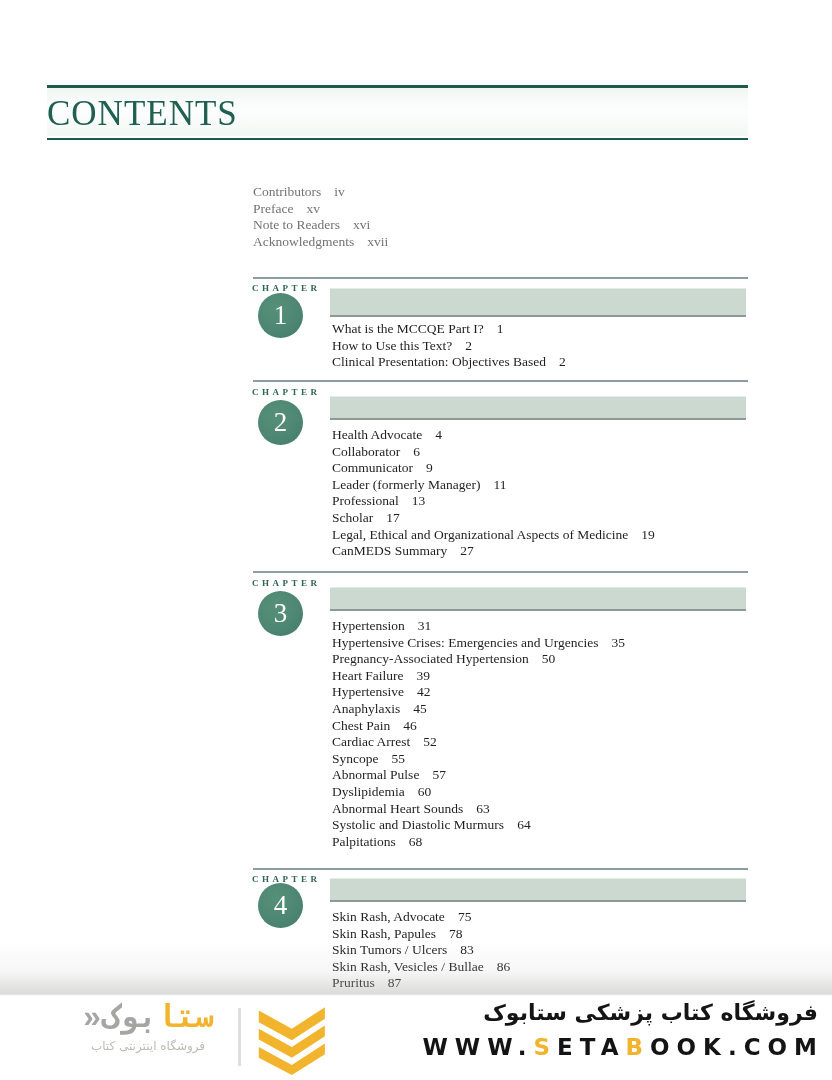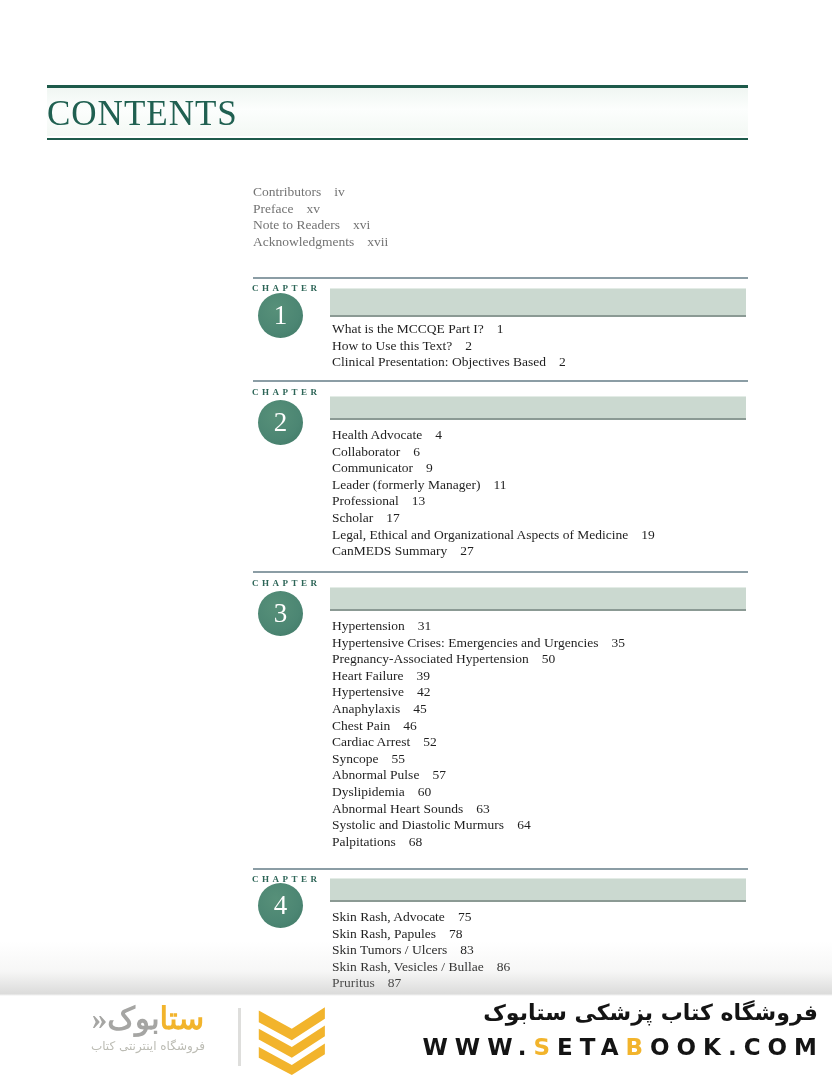--- a/index.html
+++ b/index.html
@@ -47,21 +47,21 @@
   .entry .pg{margin-left:13px;}
 
   
   .scan-fade{position:absolute;left:0;top:941px;width:832px;height:55px;
     background:linear-gradient(180deg,rgba(190,190,188,0) 0%,rgba(185,185,183,0.12) 55%,rgba(170,170,168,0.42) 96%,rgba(255,255,255,1) 100%);
     pointer-events:none;}
 
   
   .footer{position:absolute;left:0;top:996px;width:832px;height:84px;background:#ffffff;}
   .logo-block{position:absolute;left:62px;top:6px;width:172px;text-align:center;direction:rtl;}
-  .logo-wordmark{font-family:Liberation Serif, serif;font-weight:bold;font-size:31px;
+  .logo-wordmark{font-family:Liberation Mono, monospace;font-weight:bold;font-size:31px;
     line-height:34px;white-space:nowrap;}
   .logo-wordmark .wm-accent{color:#f2b42c;}
   .logo-wordmark .wm-gray{color:#a5a5a3;}
   .logo-caption{font-family:"DejaVu Sans", sans-serif;font-size:12px;color:#bcbcb4;margin-top:3px;}
   .logo-divider{position:absolute;left:238px;top:12px;width:3px;height:58px;background:#dededc;}
   .logo-emblem{position:absolute;left:248px;top:3px;}
   .store-name{position:absolute;right:14px;top:4px;font-family:"DejaVu Sans", sans-serif;
     font-size:22px;font-weight:bold;color:#141414;direction:rtl;white-space:nowrap;}
   .store-url{position:absolute;right:8px;top:38px;font-family:"DejaVu Sans", sans-serif;
     font-size:23px;font-weight:bold;color:#141414;letter-spacing:7px;white-space:nowrap;}

